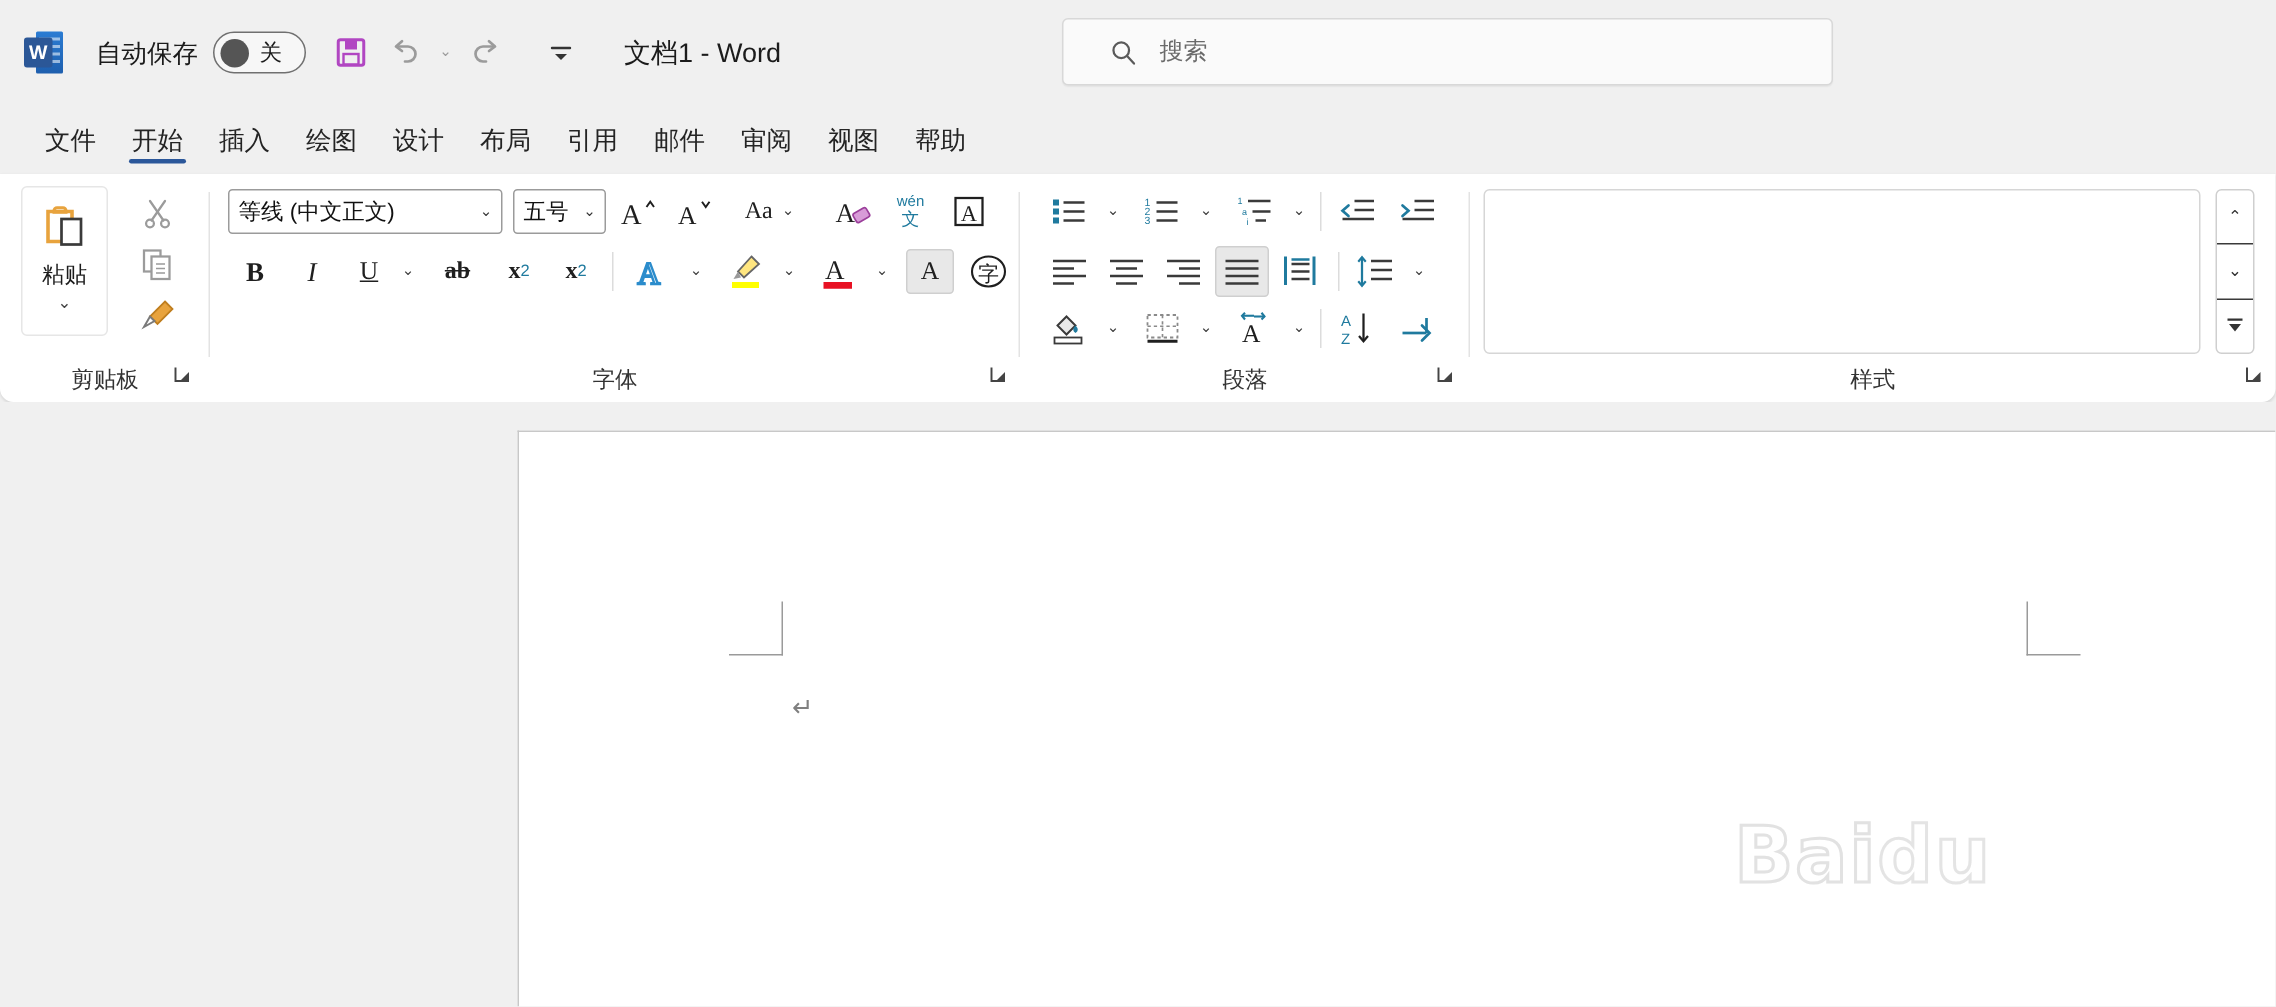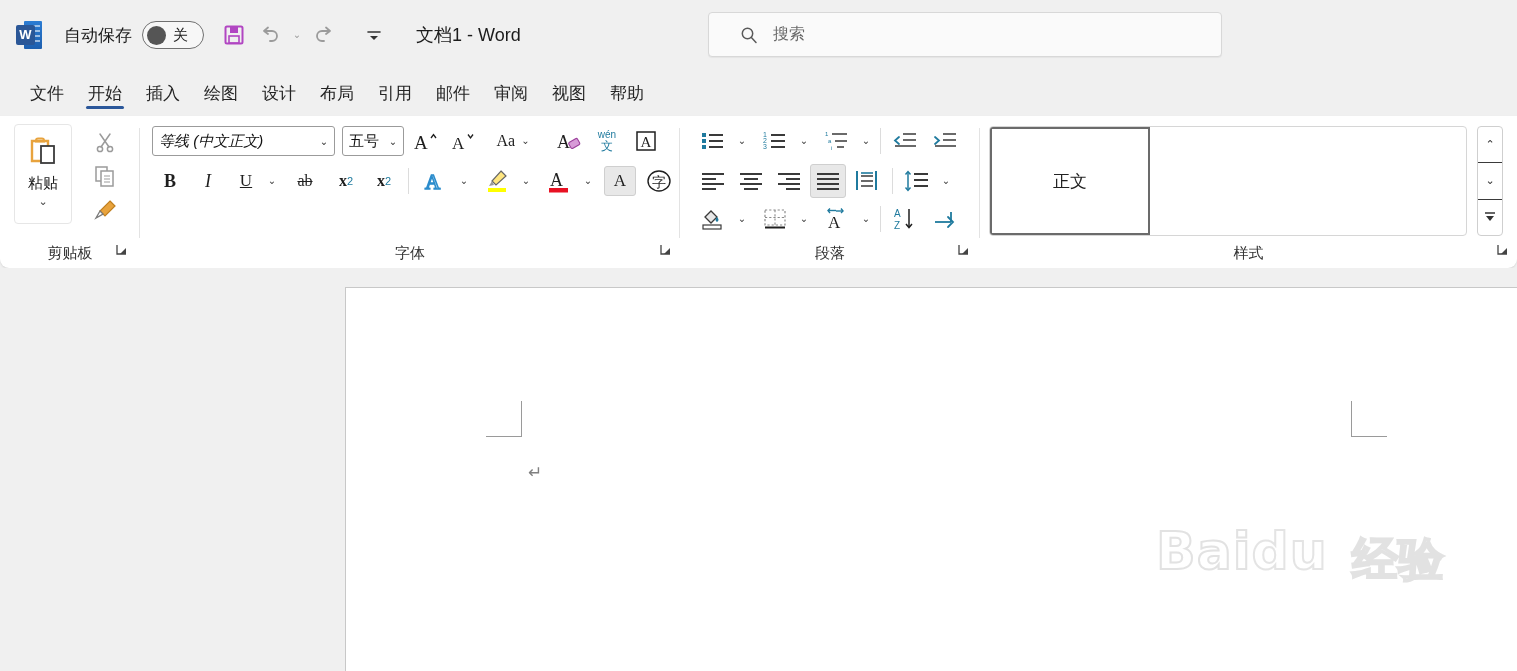--- a/index.html
+++ b/index.html
@@ -217,20 +217,21 @@
   
   .wm {
     position: absolute; left: 810px; top: 235px;
     width: 300px; height: 130px; pointer-events: none;
   }
   .wm .baidu {
     font-size: 52px; font-weight: bold; color: transparent;
     -webkit-text-stroke: 2px #e2e2e2;
     letter-spacing: 1px; line-height: 56px;
     font-family: "DejaVu Sans", sans-serif;
+    margin-top: 20px;
   }
   .wm .jingyan {
     font-size: 29px; color: transparent;
     -webkit-text-stroke: 1.6px #e6e6e6;
     letter-spacing: 0px; margin-top: 2px;
     font-family: "DejaVu Sans", sans-serif;
   }
   .wm .cnexp {
     position: absolute; left: 196px; top: 6px;
     font-size: 46px; color: transparent;
@@ -356,21 +357,21 @@
       <svg class="svgi" width="16" height="16" viewBox="0 0 16 16">
         <path d="M3 3 V12 H12" stroke="#444" stroke-width="1.3" fill="none"></path>
         <path d="M12 6 L12 12 L6 12 Z" fill="#444"></path>
       </svg>
     </div>
     <div class="gdiv"></div>
   </div>
 
   <div class="grp" style="left:140px; width:540px;">
 
-    <div class="combo" style="left:12px; top:10px; width:183px;font-style:italic;">
+    <div class="combo" style="left:12px; top:10px; width:183px;">
       <span class="ctext">等线 (中文正文)</span>
       <span class="carrow">⌄</span>
     </div>
 
     <div class="combo" style="left:202px; top:10px; width:62px;">
       <span class="ctext">五号</span>
       <span class="carrow">⌄</span>
     </div>
 
     <div class="rbtn" style="left:270px; top:10px; width:32px;">
@@ -416,21 +417,21 @@
     </div>
     <div class="rbtn" style="left:52px; top:50px; width:32px;">
       <span style="font-size:18px;font-style:italic;color:#1f1f1f;font-family:'Liberation Serif',serif">I</span>
     </div>
     <div class="rbtn" style="left:90px; top:50px; width:32px;">
       <span style="font-size:17px;text-decoration:underline;color:#1f1f1f;font-family:'Liberation Serif',serif">U</span>
     </div>
     <div class="rbtn" style="left:122px; top:50px; width:20px;">
       <span class="chev">⌄</span>
     </div>
-    <div class="rbtn" style="left:148px; top:50px; width:34px;">
+    <div class="rbtn" style="left:148px; top:50px; width:34px;font-weight:bold;">
       <span style="font-size:16px;text-decoration:line-through;color:#1f1f1f;font-family:'Liberation Serif',serif">ab</span>
     </div>
     <div class="rbtn" style="left:190px; top:50px; width:32px;">
       <span style="font-size:16px;font-weight:bold;color:#1f1f1f;font-family:'Liberation Serif',serif">x</span>
         <span style="font-size:11px;color:#1f7a9e;vertical-align:-4px">2</span>
     </div>
     <div class="rbtn" style="left:228px; top:50px; width:32px;">
       <span style="font-size:16px;font-weight:bold;color:#1f1f1f;font-family:'Liberation Serif',serif">x</span>
         <span style="font-size:11px;color:#1f7a9e;vertical-align:6px">2</span>
     </div>
@@ -651,23 +652,20 @@
     <div class="glabel">样式</div>
     <div class="dlg" style="left:515px;">
       <svg class="svgi" width="16" height="16" viewBox="0 0 16 16">
         <path d="M3 3 V12 H12" stroke="#444" stroke-width="1.3" fill="none"></path>
         <path d="M12 6 L12 12 L6 12 Z" fill="#444"></path>
       </svg>
     </div>
   </div>
 
   <div class="stylebox">
-    <div class="stile active">
-      <span class="t1">正文</span>
-    </div>
   </div>
 
   <div class="scroller">
     <div>⌃</div>
     <div class="mid">⌄</div>
     <div>
       <svg class="svgi" width="16" height="14" viewBox="0 0 16 14">
         <path d="M3 3 H13" stroke="#333" stroke-width="1.5"></path>
         <path d="M4 6 L8 11 L12 6 Z" fill="#333"></path>
       </svg>
@@ -687,17 +685,16 @@
       <i style="left:0; top:0; width:1px; height:36px;"></i>
       <i style="left:0; top:35px; width:36px; height:1px;"></i>
     </div>
 
     <div class="pilcrow">↵</div>
 
     <div class="wm">
       <div class="baidu">
         <span>Bai</span><span style="opacity:.9">du</span>
       </div>
-      <div class="cnexp">经验</div>
     </div>
   </div>
 
 </div>
 
 </body></html>

